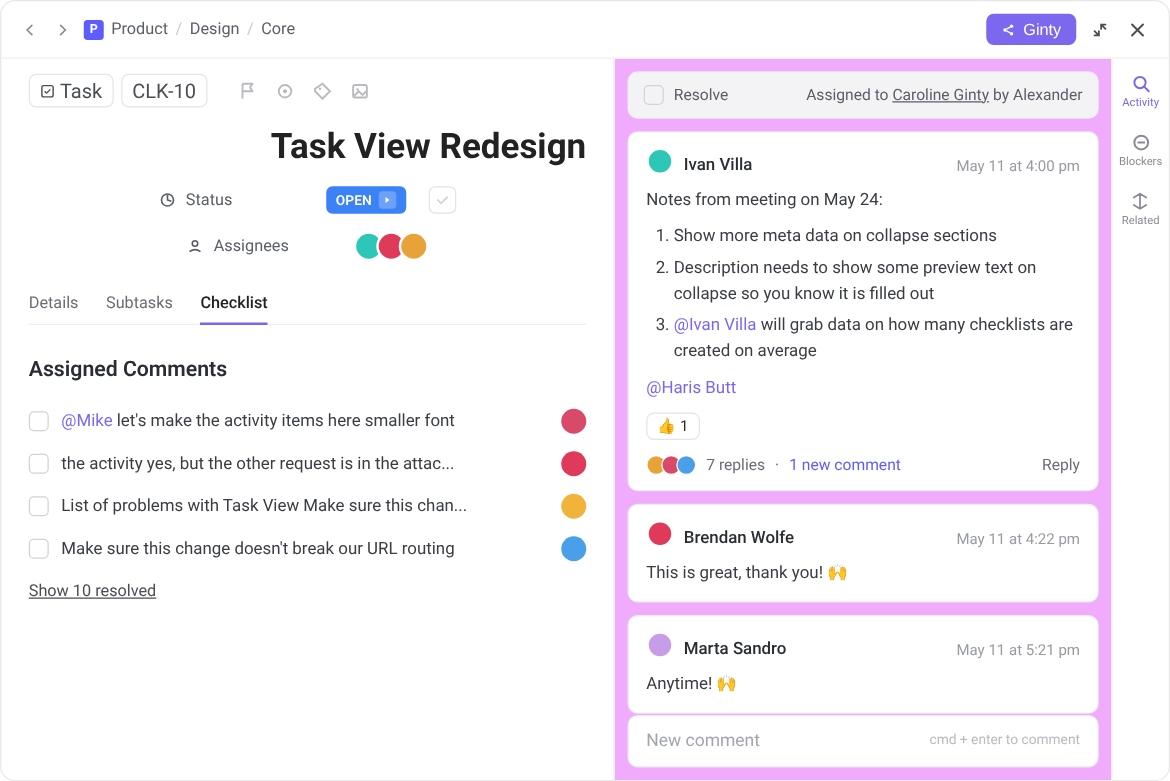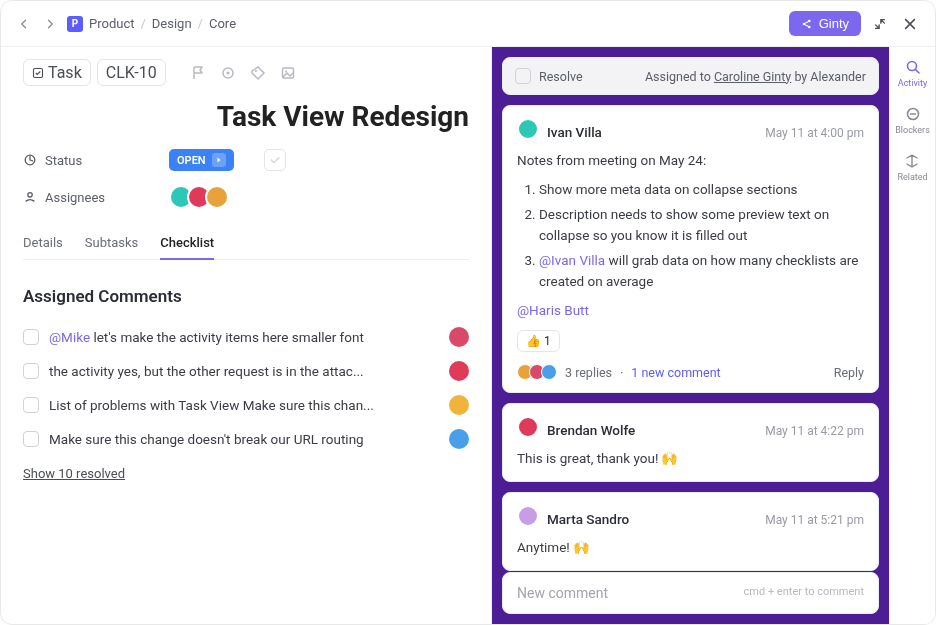--- a/index.html
+++ b/index.html
@@ -13,41 +13,41 @@
   .crumb { cursor: pointer; }
   .topbar .spacer { flex: 1; }
   .share-btn { background: #7b68ee; color: #fff; border: none; border-radius: 6px; padding: 5px 12px; font-size: 13px; display: flex; align-items: center; gap: 6px; cursor: pointer; }
   .top-icon { width: 22px; height: 22px; display: flex; align-items: center; justify-content: center; color: #4a4d55; cursor: pointer; }
   .body { flex: 1; display: flex; overflow: hidden; }
   .left { flex: 1; padding: 12px 22px 0 22px; overflow: auto; }
   .toolbar-row { display: flex; align-items: center; gap: 6px; margin-bottom: 14px; }
   .chip { border: 1px solid #e4e4e9; border-radius: 6px; padding: 3px 8px; font-size: 16px; color: #4a4d55; display: flex; align-items: center; gap: 4px; cursor: pointer; }
   .soft-icon { width: 24px; height: 24px; display: flex; align-items: center; justify-content: center; color: #b8bac0; cursor: pointer; }
   .title { font-size: 28px; font-weight: 700; color: #222; margin-bottom: 16px; text-align: right; }
-  .meta-row { display: flex; align-items: center; gap: 26px; margin-bottom: 14px; font-size: 13px; color: #5a5e67; }
+  .meta-row { display: flex; align-items: center; gap: 14px; margin-bottom: 14px; font-size: 13px; color: #5a5e67; justify-content: center; }
   .meta-label { display: flex; align-items: center; gap: 8px; width: 120px; }
   .status-pill { background: #3b82f6; color: #fff; font-size: 11px; font-weight: 600; border-radius: 5px; padding: 4px 8px; display: flex; align-items: center; gap: 6px; cursor: pointer; }
   .status-next { background: rgba(255,255,255,0.25); width: 14px; height: 14px; border-radius: 3px; display: flex; align-items: center; justify-content: center; }
   .check-square { width: 22px; height: 22px; border: 1px solid #e4e4e9; border-radius: 5px; display: flex; align-items: center; justify-content: center; color: #d0d2d8; cursor: pointer; margin-left: 4px; }
   .avatars { display: flex; }
   .avatar { width: 24px; height: 24px; border-radius: 50%; border: 2px solid #fff; margin-left: -6px; background-size: cover; font-size: 10px; color: #fff; display: flex; align-items: center; justify-content: center; font-weight: 600; }
   .avatar:first-child { margin-left: 0; }
   .tabs { display: flex; gap: 22px; border-bottom: 1px solid #eceef1; margin-top: 18px; }
   .tab { padding: 8px 0; font-size: 13px; color: #6a6d76; cursor: pointer; }
   .tab.active { color: #222; font-weight: 500; border-bottom: 2px solid #7b68ee; margin-bottom: -1px; }
   .section-head { display: flex; align-items: center; justify-content: space-between; margin: 26px 0 14px 0; }
   .section-title { font-size: 17px; font-weight: 600; }
   .pill-badge { background: #f1efff; color: #6c5ce7; font-size: 12px; padding: 4px 10px; border-radius: 5px; cursor: pointer; }
   .comment-row { display: flex; align-items: center; gap: 10px; padding: 7px 0; font-size: 13.5px; }
   .checkbox { width: 16px; height: 16px; border: 1.5px solid #d0d2d8; border-radius: 4px; flex-shrink: 0; cursor: pointer; }
   .comment-text { flex: 1; overflow: hidden; text-overflow: ellipsis; white-space: nowrap; color: #3a3d44; }
   .mention { color: #7b68ee; }
   .comment-avatar { width: 20px; height: 20px; border-radius: 50%; flex-shrink: 0; }
   .show-resolved { margin-top: 10px; font-size: 13px; color: #4a4d55; text-decoration: underline; cursor: pointer; display: inline-block; }
-  .right { width: 398px; background: #4c1d95; display: flex; flex-direction: column; border-left: 1px solid #f0f0f0; }
+  .right { width: 398px; background: #f0abfc; display: flex; flex-direction: column; border-left: 1px solid #f0f0f0; }
   .right-inner { flex: 1; padding: 10px 10px 0 10px; overflow: auto; display: flex; flex-direction: column; gap: 10px; }
   .resolve-bar { background: #f3f3f5; border: 1px solid #ebecee; border-radius: 8px; padding: 10px 12px; display: flex; align-items: center; font-size: 12.5px; color: #5a5e67; }
   .resolve-bar .spacer2 { flex: 1; }
   .card { background: #fff; border: 1px solid #ebecee; border-radius: 8px; padding: 12px 14px; }
   .card-head { display: flex; align-items: flex-end; gap: 8px; margin-bottom: 10px; }
   .card-name { font-weight: 500; font-size: 13.5px; flex: 1; }
   .card-time { font-size: 12px; color: #989ba3; }
   .card-body { font-size: 13.5px; line-height: 1.55; color: #3a3d44; }
   .card-body ol { margin: 8px 0 8px 22px; }
   .card-body ol li { margin-bottom: 4px; }
@@ -250,21 +250,21 @@
                 <li>Description needs to show some preview text on collapse so you know it is filled out</li>
                 <li><span class="mention">@Ivan Villa</span> will grab data on how many checklists are created on average</li>
               </ol>
               <div><span class="mention">@Haris Butt</span></div>
             </div><div class="reaction">👍  1</div><div class="card-foot">
               <div class="tiny-avatars">
                 <div class="tiny-avatar" style="background: rgb(232, 162, 58);"></div>
                 <div class="tiny-avatar" style="background: rgb(217, 74, 106);"></div>
                 <div class="tiny-avatar" style="background: rgb(74, 160, 232);"></div>
               </div>
-              <span>3 replies</span>
+              <span>7 replies</span>
               <span>·</span>
               <span class="link-blue">1 new comment</span>
               <span class="reply-link">Reply</span>
             </div></div>
           <div style="height: 10px;"></div>
           <div class="card">
             <div class="card-head">
               <div class="avatar" style="background: rgb(224, 58, 90); width: 22px; height: 22px; margin: 0px;"></div>
               <div class="card-name">Brendan Wolfe</div>
               <div class="card-time">May 11 at 4:22 pm</div>

